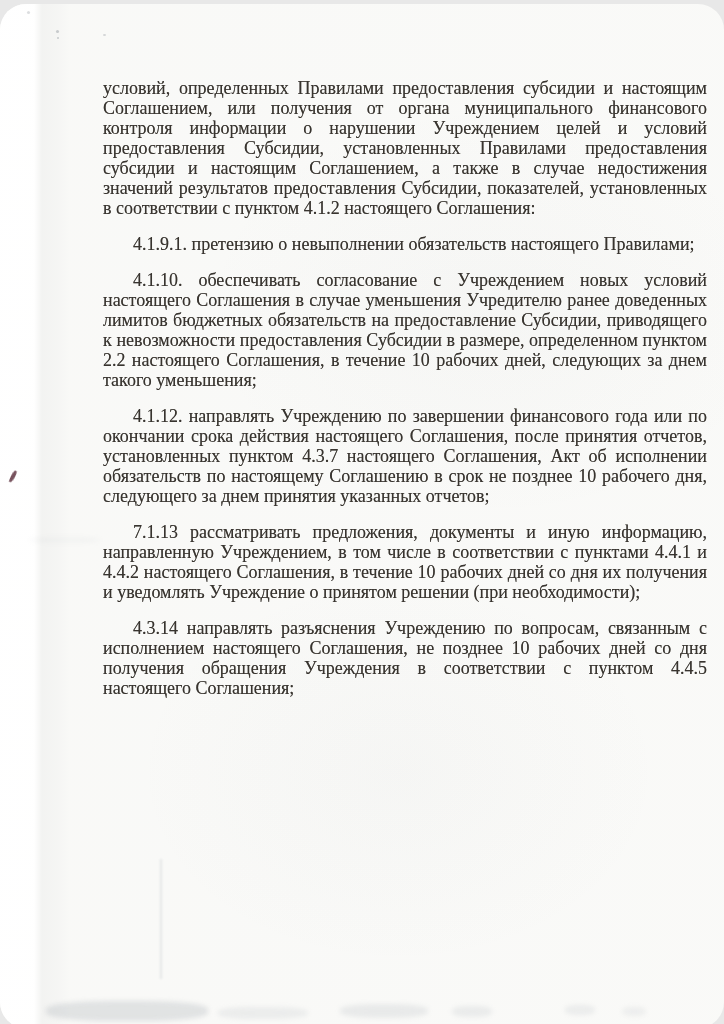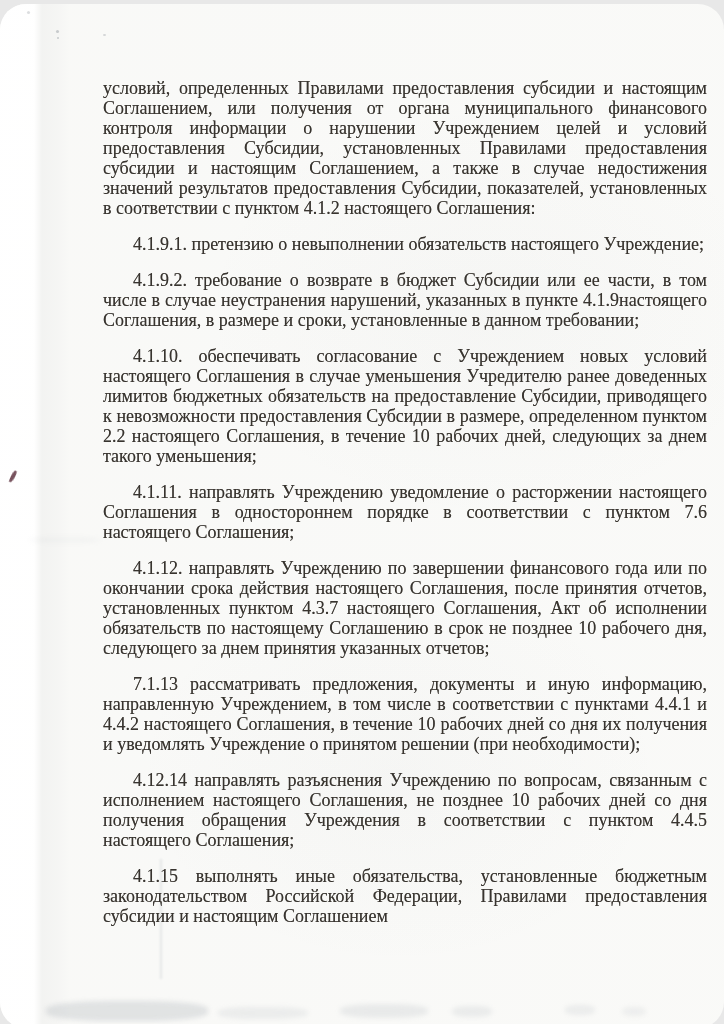--- a/index.html
+++ b/index.html
@@ -96,22 +96,19 @@
   <div class="artifact smudge smudge-1"></div>
   <div class="artifact smudge smudge-2"></div>
   <div class="artifact smudge smudge-3"></div>
   <div class="artifact smudge smudge-4"></div>
   <div class="artifact smudge smudge-5"></div>
   <div class="artifact smudge smudge-6"></div>
   <div class="artifact smudge smudge-7"></div>
 
   <div class="text-block">
       <p class="para indent-none">условий, определенных Правилами предоставления субсидии и настоящим Соглашением, или получения от органа муниципального финансового контроля информации о нарушении Учреждением целей и условий предоставления Субсидии, установленных Правилами предоставления субсидии и настоящим Соглашением, а также в случае недостижения значений результатов предоставления Субсидии, показателей, установленных в соответствии с пунктом 4.1.2 настоящего Соглашения:</p>
-      <p class="para indent-standard">4.1.9.1. претензию о невыполнении обязательств настоящего Учреждение;</p>
-      <p class="para indent-standard">4.1.9.2. требование о возврате в бюджет Субсидии или ее части, в том числе в случае неустранения нарушений, указанных в пункте 4.1.9настоящего Соглашения, в размере и сроки, установленные в данном требовании;</p>
+      <p class="para indent-standard">4.1.9.1. претензию о невыполнении обязательств настоящего Правилами;</p>
       <p class="para indent-standard">4.1.10. обеспечивать согласование с Учреждением новых условий настоящего Соглашения в случае уменьшения Учредителю ранее доведенных лимитов бюджетных обязательств на предоставление Субсидии, приводящего к невозможности предоставления Субсидии в размере, определенном пунктом 2.2 настоящего Соглашения, в течение 10 рабочих дней, следующих за днем такого уменьшения;</p>
-      <p class="para indent-standard">4.1.11. направлять Учреждению уведомление о расторжении настоящего Соглашения в одностороннем порядке в соответствии с пунктом 7.6 настоящего Соглашения;</p>
       <p class="para indent-standard">4.1.12. направлять Учреждению по завершении финансового года или по окончании срока действия настоящего Соглашения, после принятия отчетов, установленных пунктом 4.3.7 настоящего Соглашения, Акт об исполнении обязательств по настоящему Соглашению в срок не позднее 10 рабочего дня, следующего за днем принятия указанных отчетов;</p>
       <p class="para indent-standard">7.1.13 рассматривать предложения, документы и иную информацию, направленную Учреждением, в том числе в соответствии с пунктами 4.4.1 и 4.4.2 настоящего Соглашения, в течение 10 рабочих дней со дня их получения и уведомлять Учреждение о принятом решении (при необходимости);</p>
-      <p class="para indent-standard">4.12.14 направлять разъяснения Учреждению по вопросам, связанным с исполнением настоящего Соглашения, не позднее 10 рабочих дней со дня получения обращения Учреждения в соответствии с пунктом 4.4.5 настоящего Соглашения;</p>
-      <p class="para indent-standard">4.1.15 выполнять иные обязательства, установленные бюджетным законодательством Российской Федерации, Правилами предоставления субсидии и настоящим Соглашением</p>
+      <p class="para indent-standard">4.3.14 направлять разъяснения Учреждению по вопросам, связанным с исполнением настоящего Соглашения, не позднее 10 рабочих дней со дня получения обращения Учреждения в соответствии с пунктом 4.4.5 настоящего Соглашения;</p>
     </div>
 </div>
 
 </body></html>

